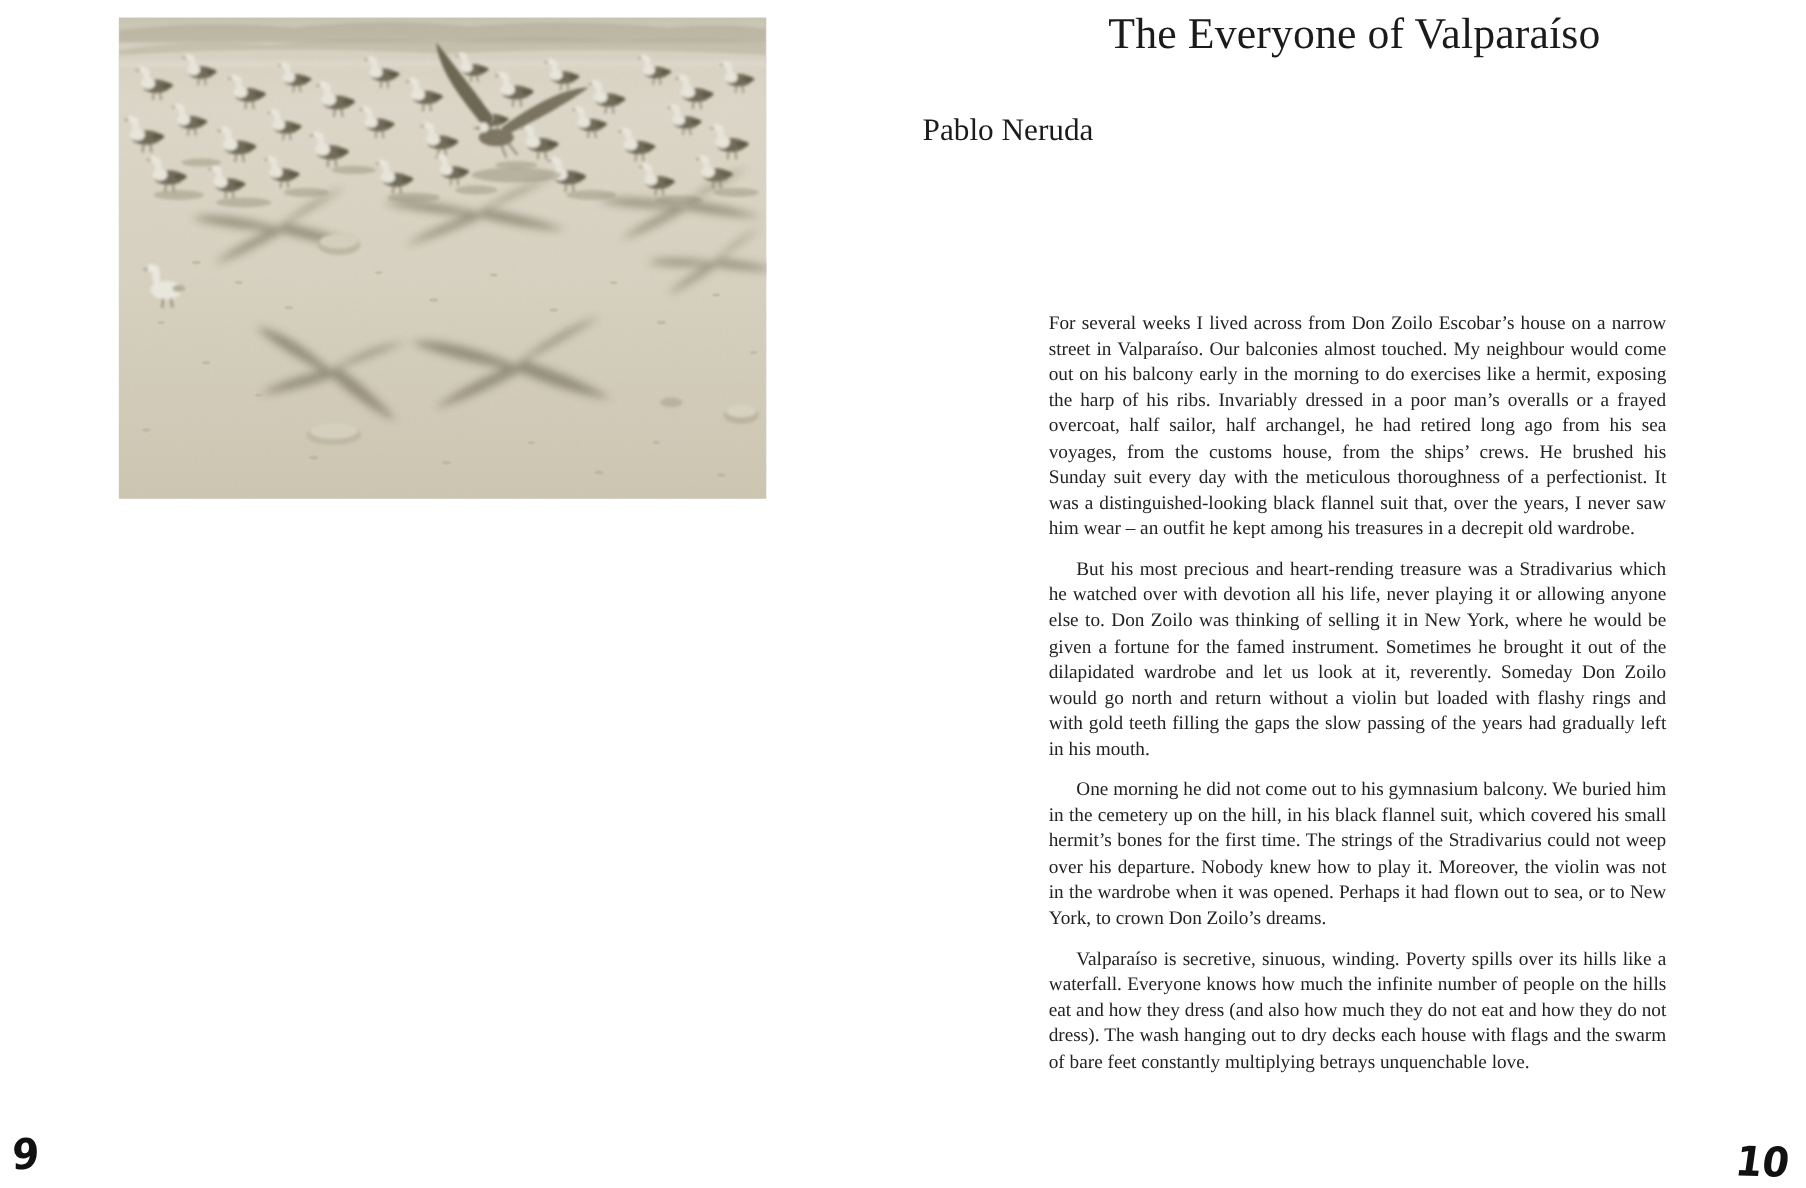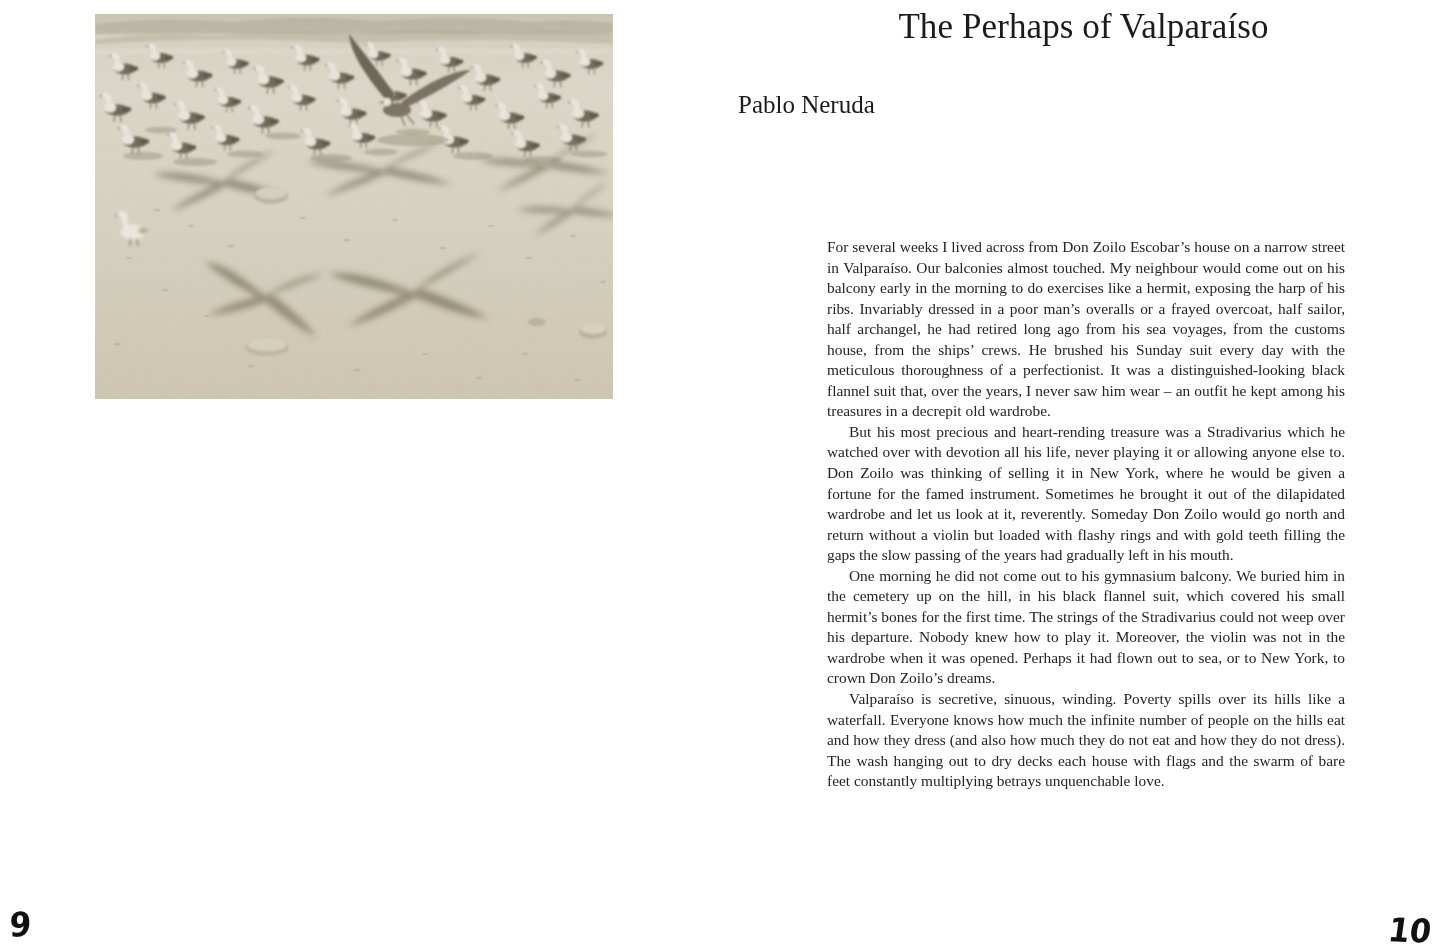--- a/index.html
+++ b/index.html
@@ -81,21 +81,21 @@
     top: 237px;
     width: 518px;         
     font-size: 15.4px;
     line-height: 20.55px;
     text-align: justify;
     text-justify: inter-word;
     color: #232323;
     hyphens: none;
   }
   .body-text p {
-    margin: 0;
+    margin: 12px;
     text-indent: 0;
   }
   .body-text p + p {
     text-indent: 22px;
     font-family: Liberation Serif, serif;
   }
 
   
   .folio {
     position: absolute;
@@ -390,21 +390,21 @@
         <rect x="0" y="0" width="518" height="385" filter="url(#grain)" fill="none" opacity="0.5"></rect>
         <rect x="0" y="0" width="518" height="385" fill="#6a5b3a" opacity="0.05"></rect>
       </svg>
     </div>
 
     <div class="folio folio-left">9</div>
   </div>
 
   <div class="page-right">
 
-    <h1 class="title">The Perhaps of Valparaíso</h1>
+    <h1 class="title">The Everyone of Valparaíso</h1>
 
     <h2 class="author">Pablo Neruda</h2>
 
     <div class="body-text">
       <p>For several weeks I lived across from Don Zoilo Escobar’s house on a narrow street in Valparaíso. Our balconies almost touched. My neighbour would come out on his balcony early in the morning to do exercises like a hermit, exposing the harp of his ribs. Invariably dressed in a poor man’s overalls or a frayed overcoat, half sailor, half archangel, he had retired long ago from his sea voyages, from the customs house, from the ships’ crews. He brushed his Sunday suit every day with the meticulous thoroughness of a perfectionist. It was a distinguished-looking black flannel suit that, over the years, I never saw him wear – an outfit he kept among his treasures in a decrepit old wardrobe.</p>
       <p>But his most precious and heart-rending treasure was a Stradivarius which he watched over with devotion all his life, never playing it or allowing anyone else to. Don Zoilo was thinking of selling it in New York, where he would be given a fortune for the famed instrument. Sometimes he brought it out of the dilapidated wardrobe and let us look at it, reverently. Someday Don Zoilo would go north and return without a violin but loaded with flashy rings and with gold teeth filling the gaps the slow passing of the years had gradually left in his mouth.</p>
       <p>One morning he did not come out to his gymnasium balcony. We buried him in the cemetery up on the hill, in his black flannel suit, which covered his small hermit’s bones for the first time. The strings of the Stradivarius could not weep over his departure. Nobody knew how to play it. Moreover, the violin was not in the wardrobe when it was opened. Perhaps it had flown out to sea, or to New York, to crown Don Zoilo’s dreams.</p>
       <p>Valparaíso is secretive, sinuous, winding. Poverty spills over its hills like a waterfall. Everyone knows how much the infinite number of people on the hills eat and how they dress (and also how much they do not eat and how they do not dress). The wash hanging out to dry decks each house with flags and the swarm of bare feet constantly multiplying betrays unquenchable love.</p>
     </div>
 

